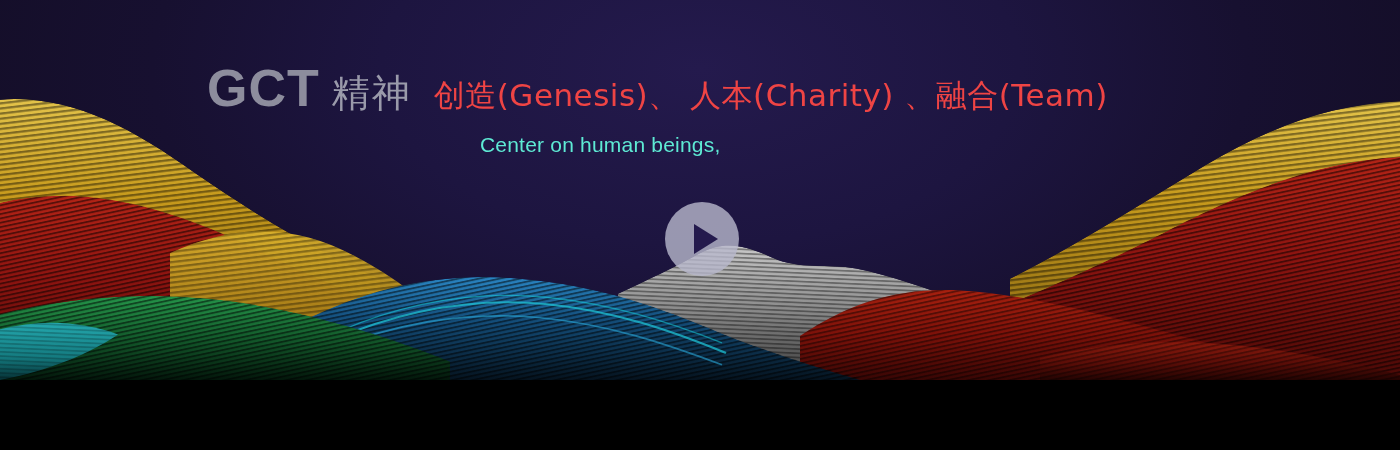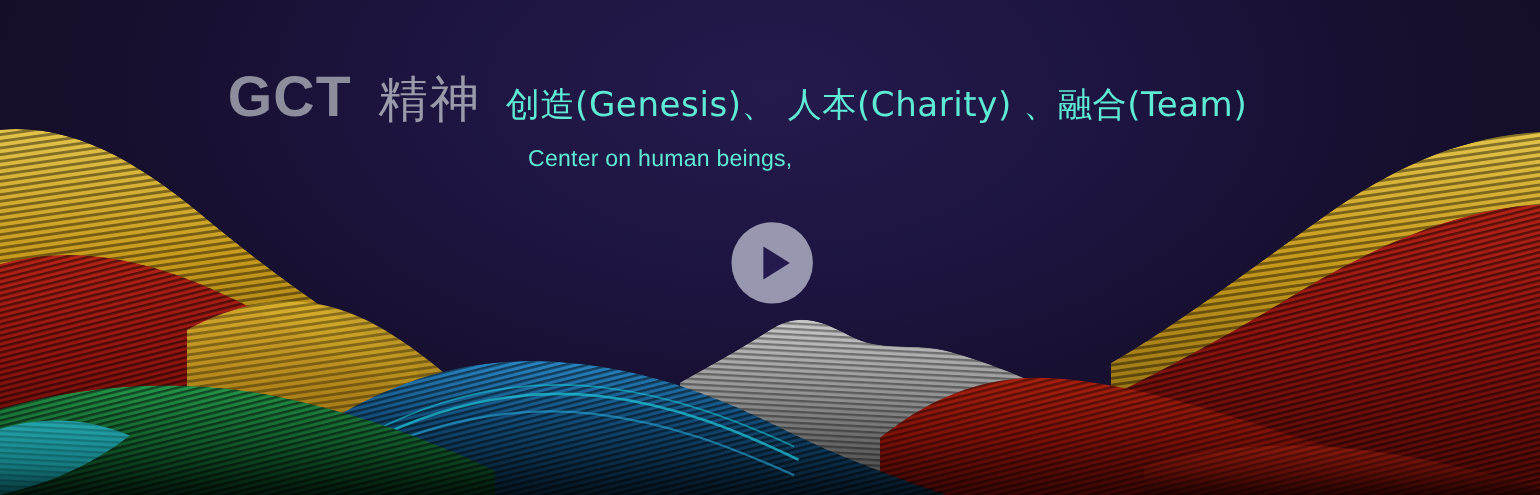--- a/index.html
+++ b/index.html
@@ -6,21 +6,21 @@
     margin: 0;
     padding: 0;
     background: #000;
   }
   body {
     font-family: "Liberation Sans", sans-serif;
   }
   .banner {
     position: relative;
     width: 1400px;
-    height: 450px;
+    height: 380px;
     overflow: hidden;
     background: #161030;
   }
   .sky {
     position: absolute;
     inset: 0;
     background:
       radial-gradient(ellipse 760px 420px at 50% 18%, #241a4d 0%, #1d1540 42%, #171030 72%, #140e28 100%);
   }
   .art {
@@ -46,31 +46,31 @@
     line-height: 1;
   }
   .logo-word {
     font-size: 52px;
     font-weight: 700;
     letter-spacing: 1px;
     color: #8d8d9d;
     font-family: "Liberation Sans", sans-serif;
   }
   .logo-cn {
-    font-size: 45px;
+    font-size: 38px;
     font-weight: 400;
     color: #9a9aaa;
-    margin-left: 24px;
+    margin-left: 12px;
     letter-spacing: 2px;
     font-family: "DejaVu Sans", sans-serif;
   }
   .tagline {
     font-size: 31px;
     font-weight: 400;
-    color: #5eead4;
+    color: #ef4444;
     margin-left: 22px;
     letter-spacing: 0.5px;
     font-family: "DejaVu Sans", sans-serif;
   }
   .subline {
     margin-top: 16px;
     margin-left: 273px;
     font-size: 21px;
     line-height: 1.42;
     color: #5eead4;

